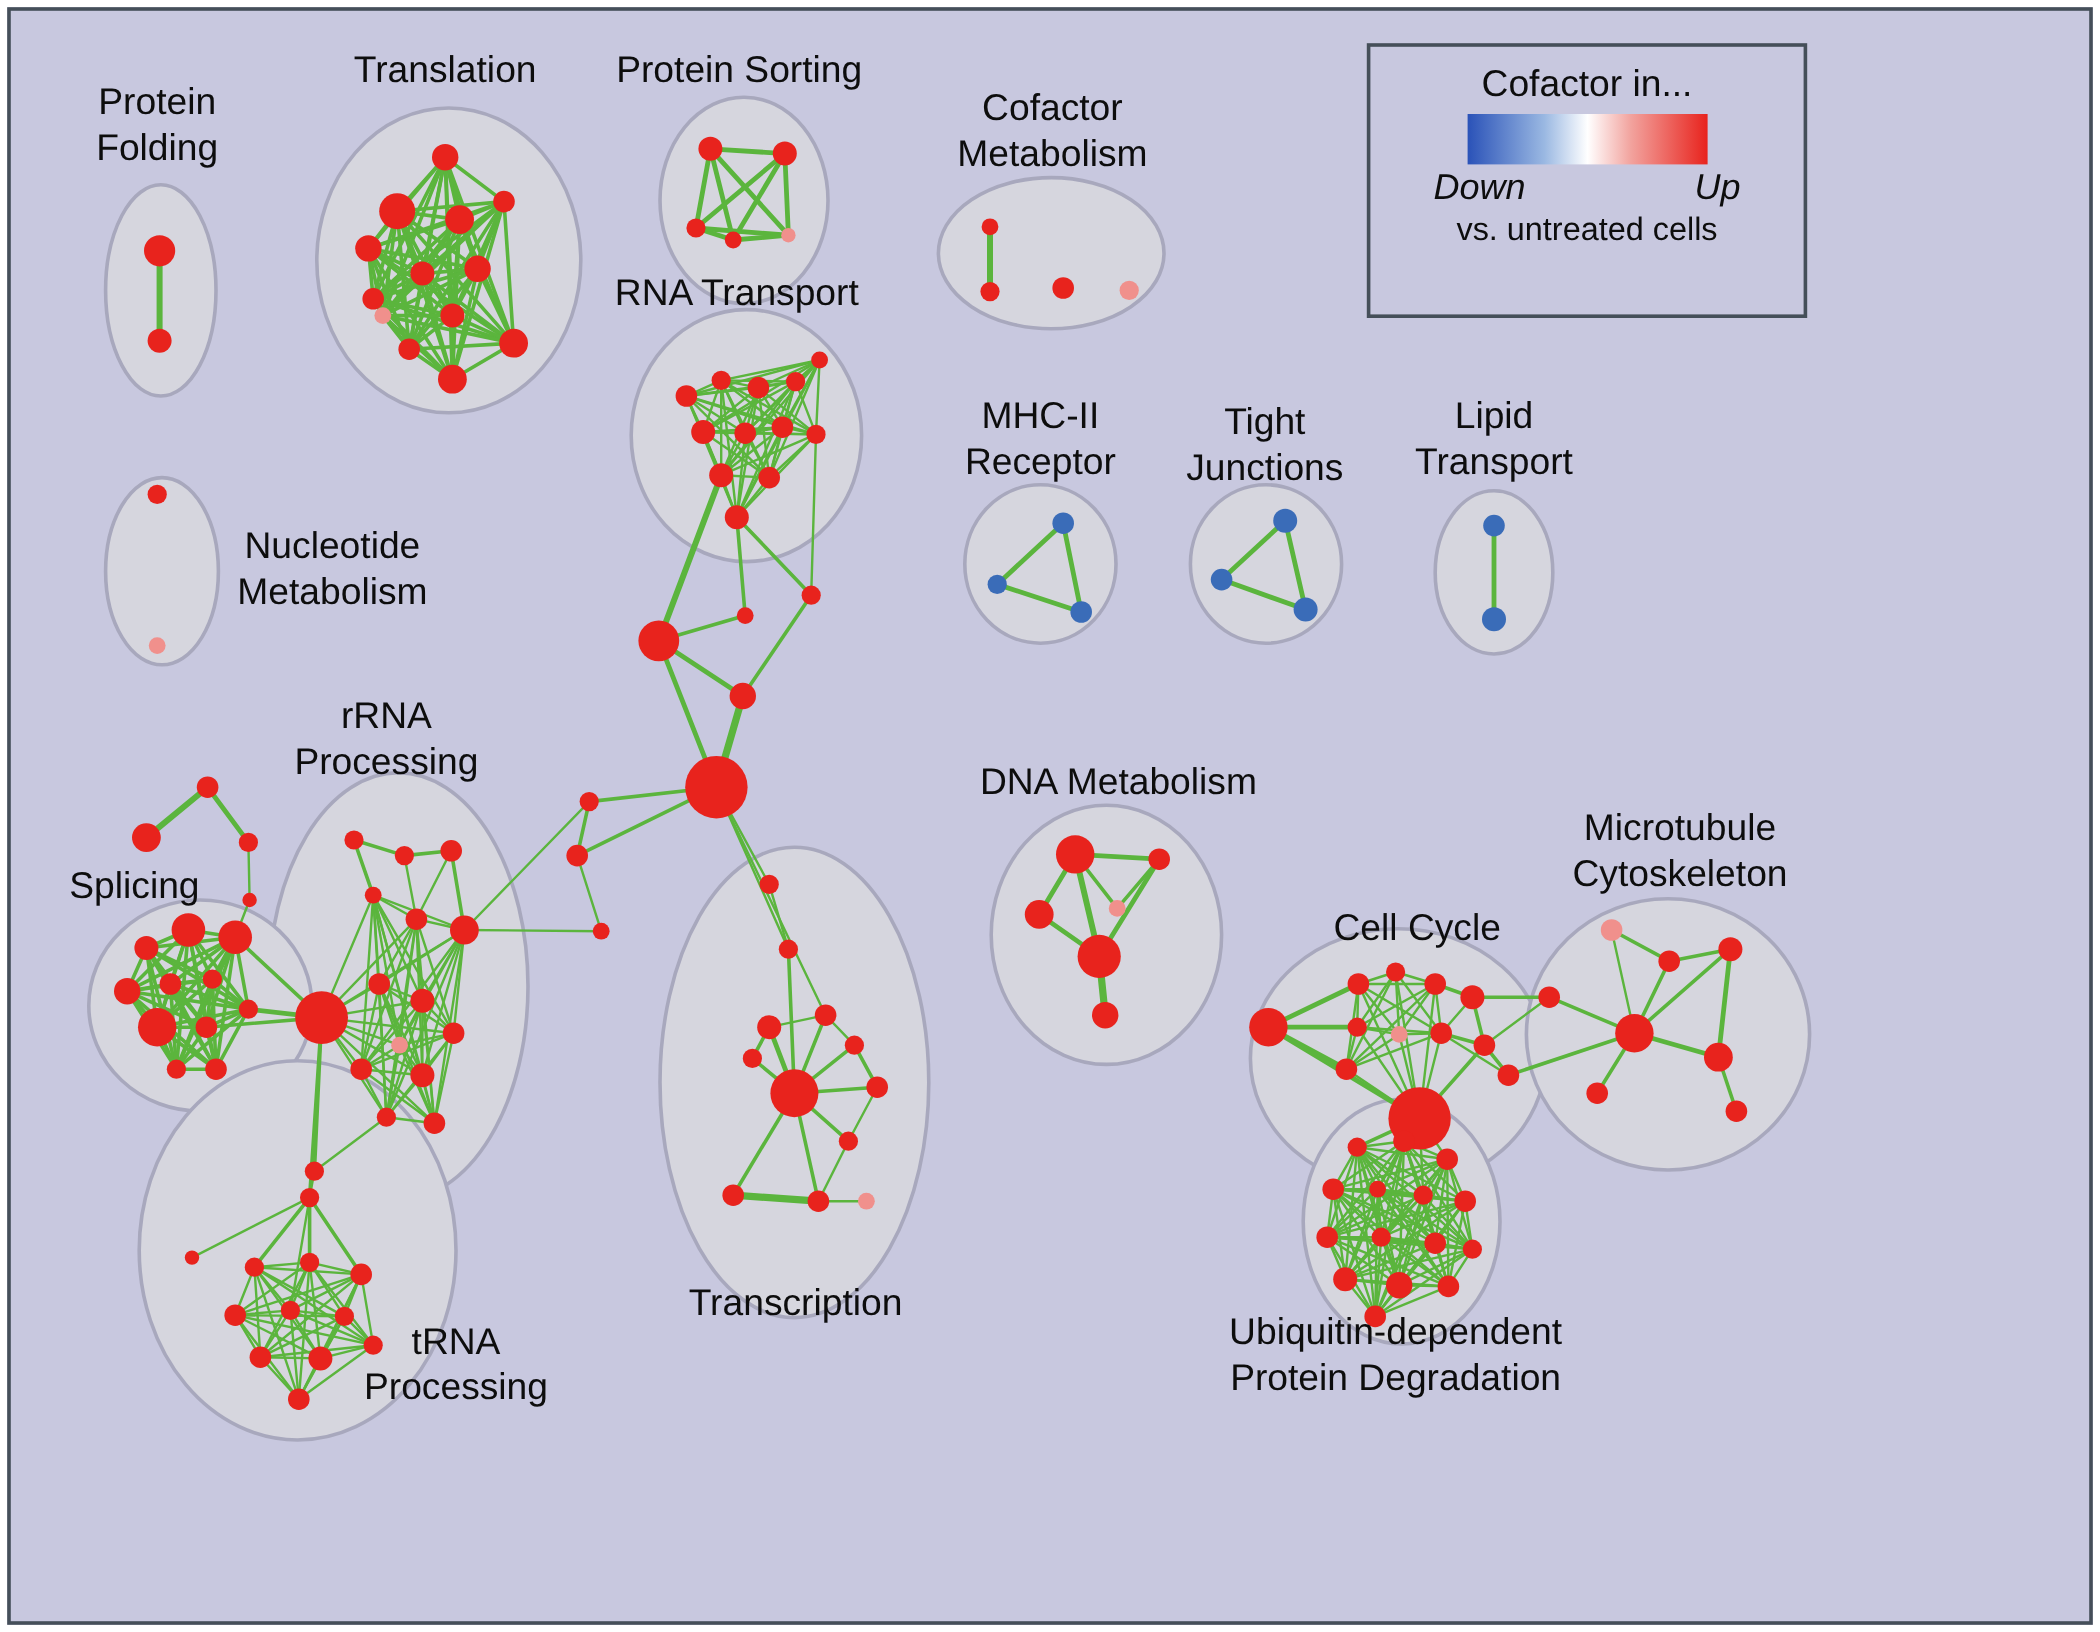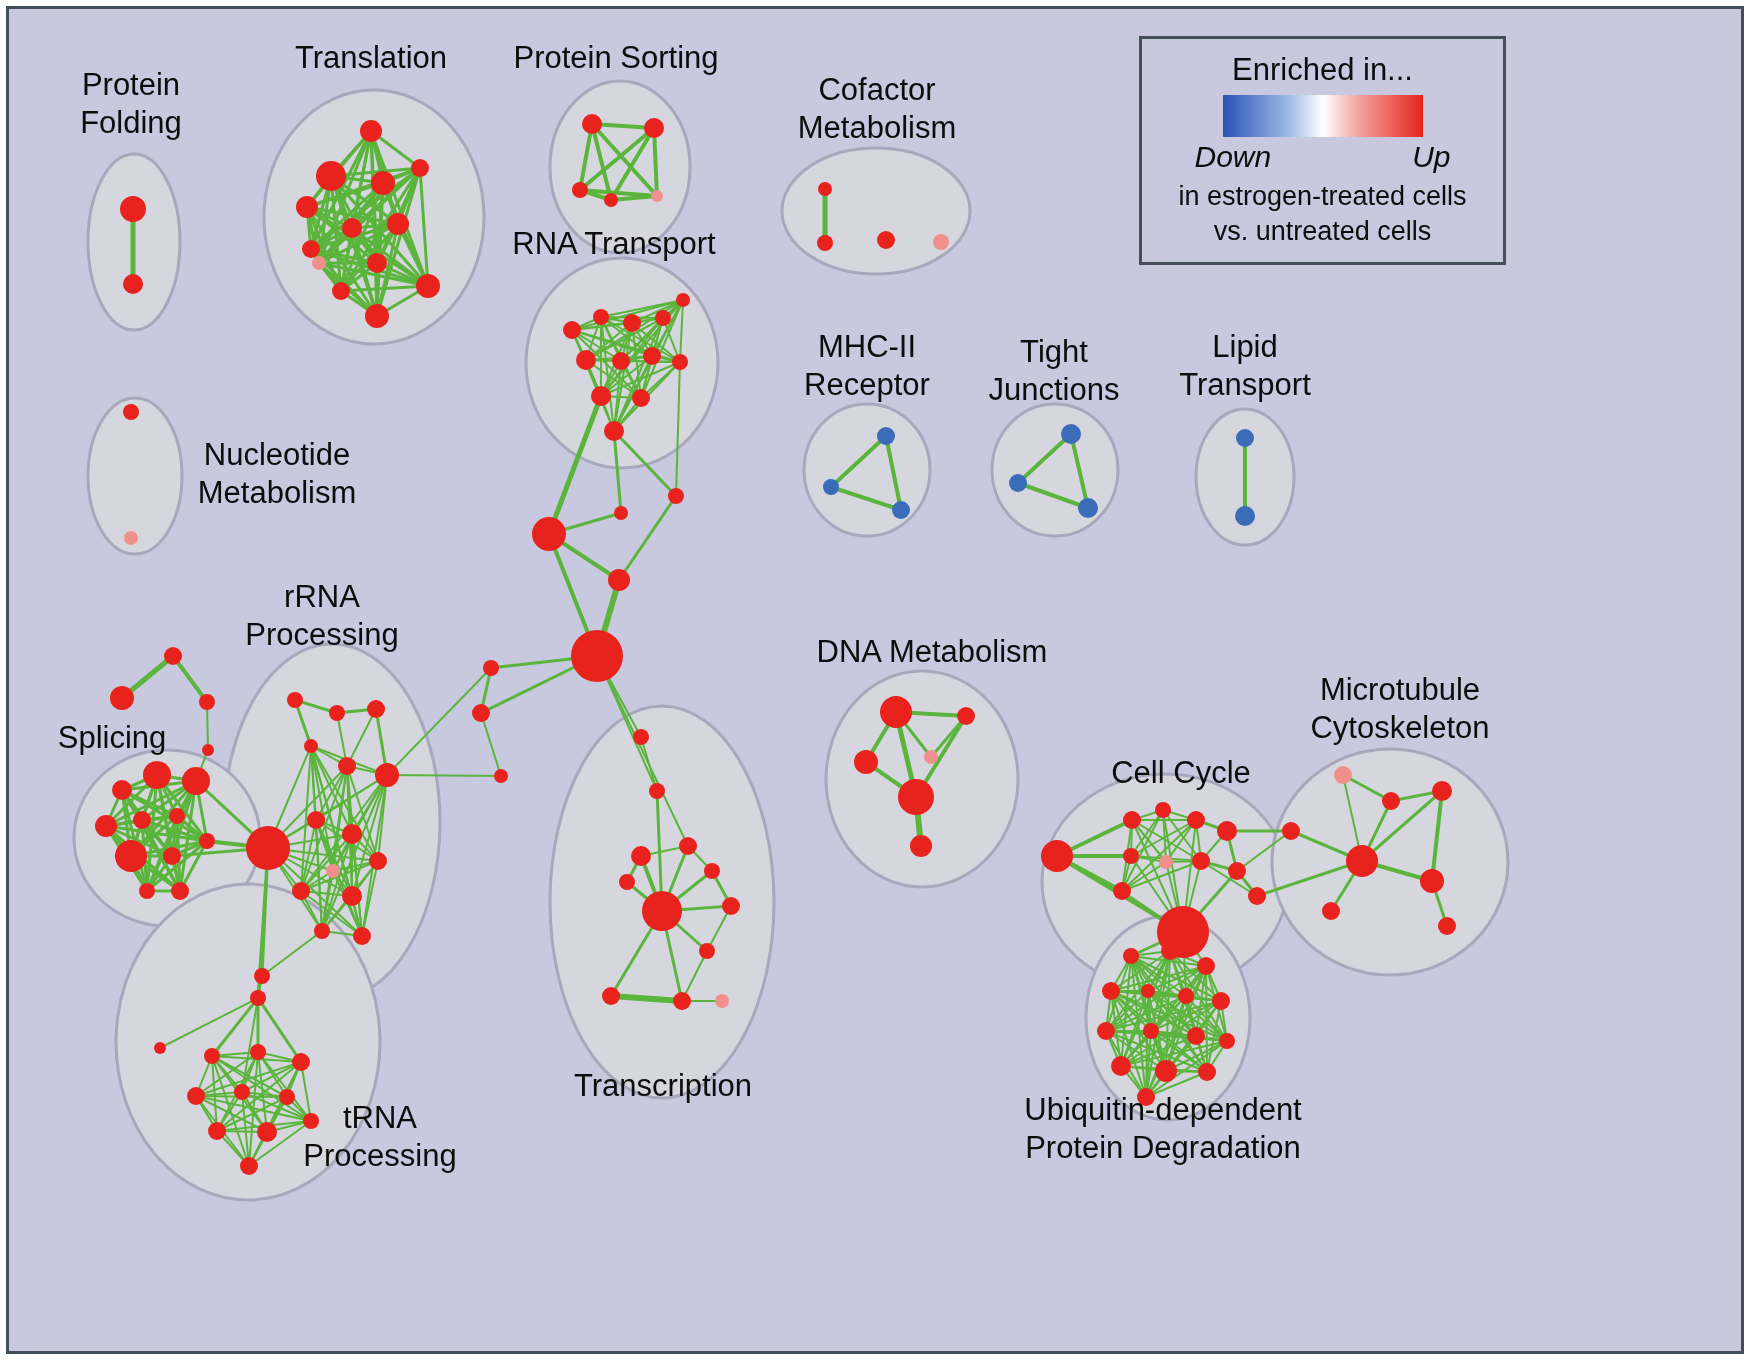--- a/index.html
+++ b/index.html
@@ -787,21 +787,20 @@
     <text x="112" y="748" text-anchor="middle" font-size="31" fill="#0d0d0d"><tspan x="112" dy="0">Splicing</tspan></text>
     <text x="380" y="1128" text-anchor="middle" font-size="31" fill="#0d0d0d"><tspan x="380" dy="0">tRNA</tspan><tspan x="380" dy="38">Processing</tspan></text>
     <text x="663" y="1096" text-anchor="middle" font-size="31" fill="#0d0d0d"><tspan x="663" dy="0">Transcription</tspan></text>
     <text x="932" y="662" text-anchor="middle" font-size="31" fill="#0d0d0d"><tspan x="932" dy="0">DNA Metabolism</tspan></text>
     <text x="1181" y="783" text-anchor="middle" font-size="31" fill="#0d0d0d"><tspan x="1181" dy="0">Cell Cycle</tspan></text>
     <text x="1400" y="700" text-anchor="middle" font-size="31" fill="#0d0d0d"><tspan x="1400" dy="0">Microtubule</tspan><tspan x="1400" dy="38">Cytoskeleton</tspan></text>
     <text x="1163" y="1120" text-anchor="middle" font-size="31" fill="#0d0d0d"><tspan x="1163" dy="0">Ubiquitin-dependent</tspan><tspan x="1163" dy="38">Protein Degradation</tspan></text>
   </svg>
 
 <div class="legend" style="border-color: rgb(69, 79, 89);">
-  <div class="legend-title">Enriched in...</div>
+  <div class="legend-title">Cofactor in...</div>
   <div class="legend-gradient" style="background: linear-gradient(90deg, rgb(42, 82, 184) 0%, rgb(154, 184, 226) 32%, rgb(255, 255, 255) 50%, rgb(242, 163, 158) 68%, rgb(232, 35, 29) 100%);"></div>
   <div class="legend-ends">
     <span>Down</span>
     <span>Up</span>
   </div>
-  <div class="legend-sub first">in estrogen-treated cells</div>
   <div class="legend-sub">vs. untreated cells</div>
 </div>
 
 </body></html>

